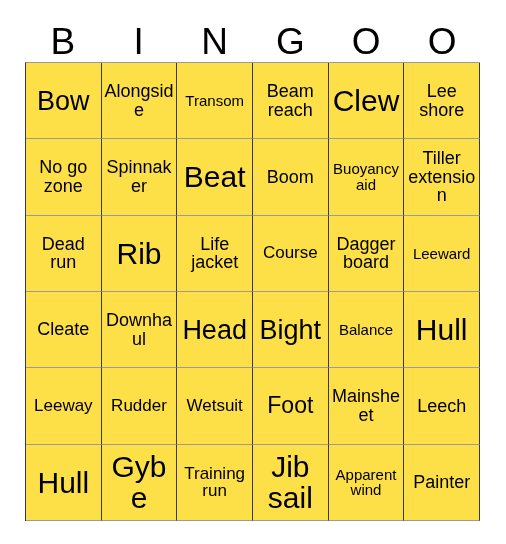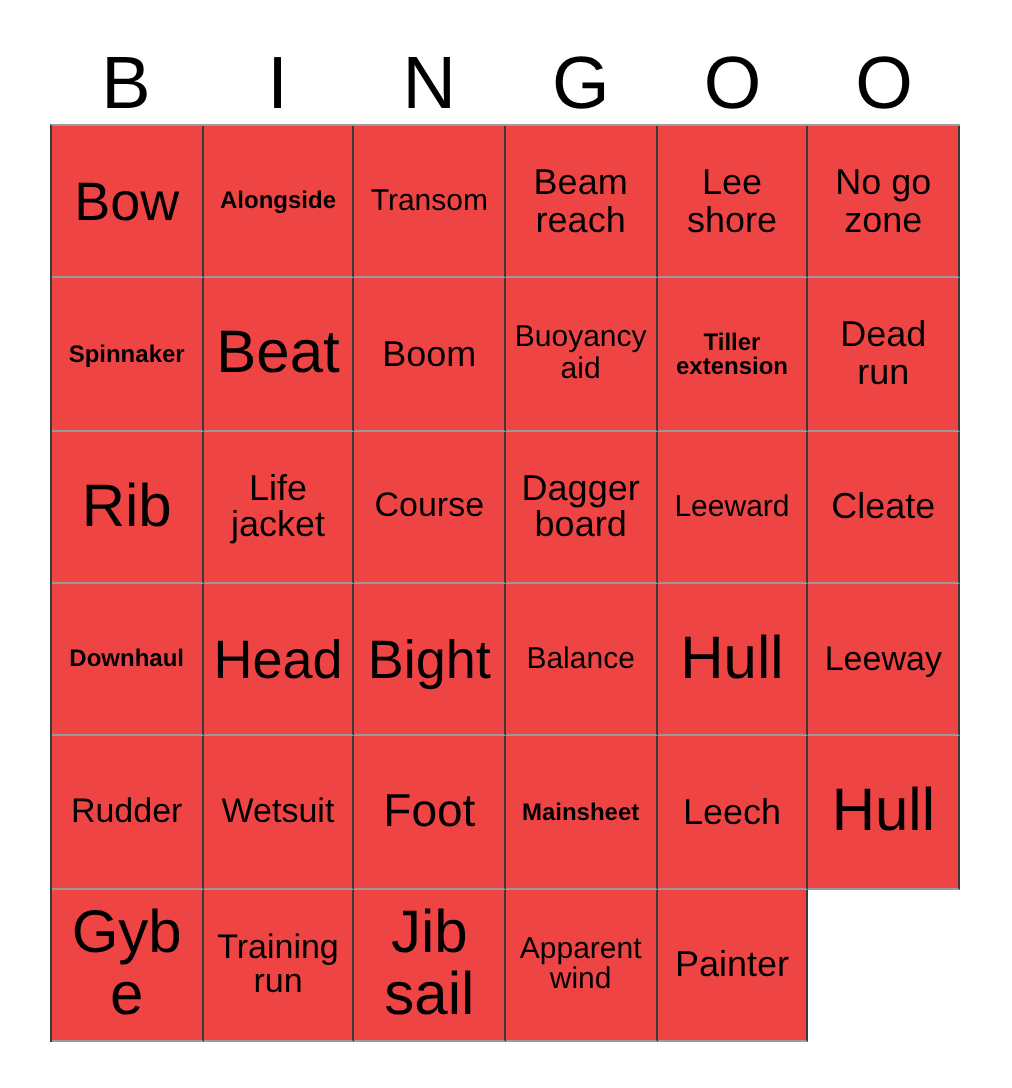--- a/index.html
+++ b/index.html
@@ -66,38 +66,38 @@
   .cell {
     box-sizing: border-box;
     border-right: 1px solid #3a3a3a;
     border-bottom: 1px solid #9a9a9a;
     display: flex;
     align-items: center;
     justify-content: center;
     text-align: center;
     overflow: hidden;
     padding: 1px 2px;
-    background: #ef4444;
+    background: #fde047;
   }
   .cell .cell-text {
     display: block;
     width: 100%;
     line-height: 1.04;
     word-wrap: break-word;
     color: #000000;
   }
 
   
   .fs-xxl .cell-text { font-size: 23px; }
   .fs-xl  .cell-text { font-size: 30px; }
   .fs-lg  .cell-text { font-size: 27px; }
   .fs-md  .cell-text { font-size: 18px; }
   .fs-sm  .cell-text { font-size: 17px; }
   .fs-xs  .cell-text { font-size: 15px; }
-  .fs-xxs .cell-text { font-size: 12px; font-weight: bold; }
+  .fs-xxs .cell-text { font-size: 18px; }
 </style>
 </head>
 <body>
 
 <div id="bingo-card">
 
   <div id="header-row">
       <div class="header-letter">B</div>
       <div class="header-letter">I</div>
       <div class="header-letter">N</div>
@@ -112,20 +112,23 @@
       </div>
       <div class="cell fs-xxs">
         <span class="cell-text">Alongside</span>
       </div>
       <div class="cell fs-xs">
         <span class="cell-text">Transom</span>
       </div>
       <div class="cell fs-md">
         <span class="cell-text">Beam reach</span>
       </div>
+      <div class="cell fs-xl">
+        <span class="cell-text">Clew</span>
+      </div>
       <div class="cell fs-md">
         <span class="cell-text">Lee shore</span>
       </div>
       <div class="cell fs-md">
         <span class="cell-text">No go zone</span>
       </div>
       <div class="cell fs-xxs">
         <span class="cell-text">Spinnaker</span>
       </div>
       <div class="cell fs-xl">

